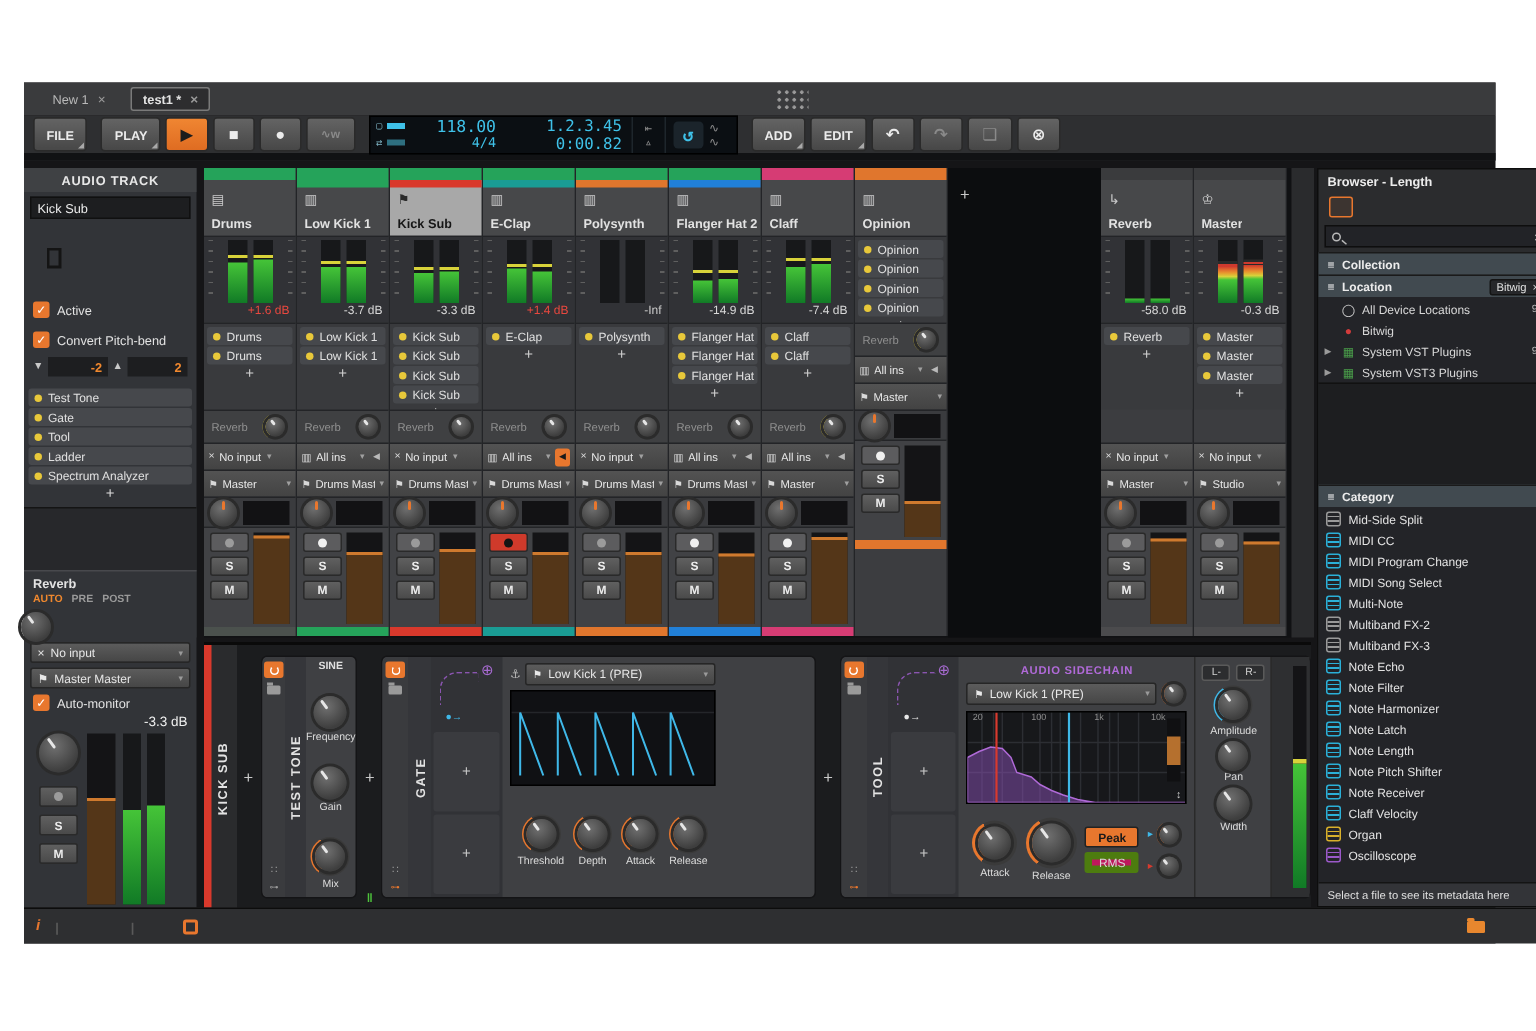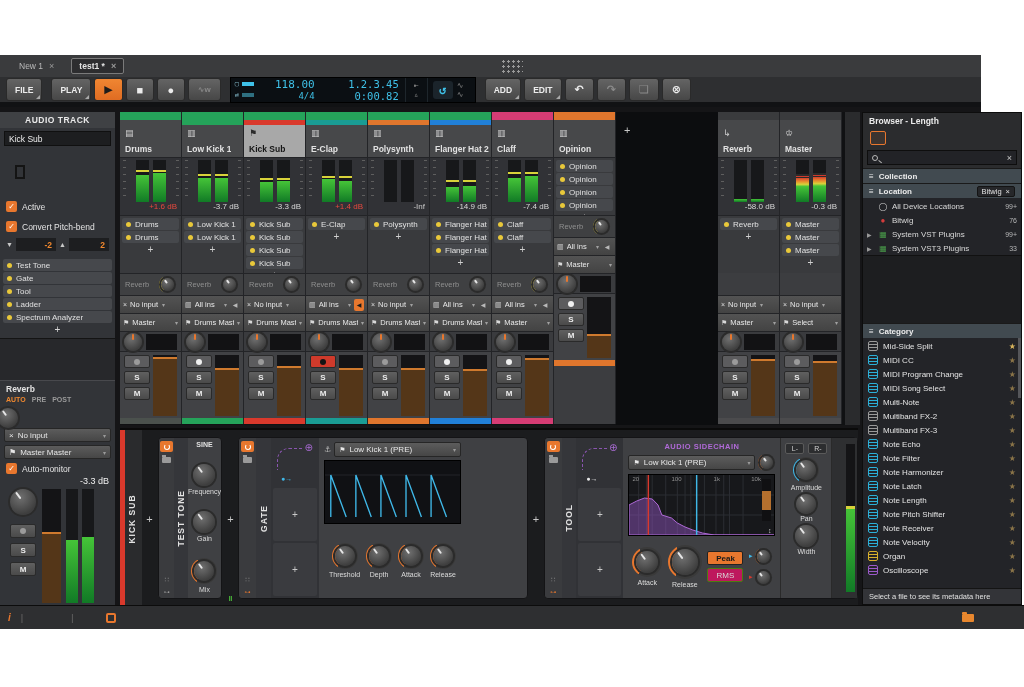--- a/index.html
+++ b/index.html
@@ -1,18 +1,18 @@
 <!DOCTYPE html>
 <html><head>
 <meta charset="utf-8">
 <style>
 *{box-sizing:border-box;margin:0;padding:0}
 body{margin:0;width:1024px;height:687px;position:relative;background:#fff;overflow:hidden;
      font-family:"Liberation Sans","DejaVu Sans",sans-serif}
-.app{position:absolute;left:0;top:55px;width:981px;height:574px;background:#151517;color:#c9c9c9;font-size:9px}
+.app{position:absolute;left:16px;top:55px;width:981px;height:574px;background:#151517;color:#c9c9c9;font-size:9px}
 
 
 .titlebar{position:absolute;left:0;top:0;width:100%;height:22px;background:#3a3b3d;display:flex;align-items:center;padding-left:12px;gap:10px}
 .wtab{display:flex;align-items:center;gap:6px;color:#b9b9b9;font-size:8.5px;padding:2px 7px}
 .wtab:nth-child(2){border:1px solid #7a7a7a;border-radius:2px;background:#2d2d2f;color:#e3e3e3;font-weight:bold}
 .tabclose{font-size:9px;color:#9a9a9a}
 .logo{position:absolute;left:501px;top:4px;width:22px;height:14px;background:radial-gradient(#9a9a9a 1.1px,transparent 1.3px);background-size:5px 5px}
 .wctrls{position:absolute;right:8px;top:0;height:22px;display:flex;align-items:center;gap:10px;color:#b3b3b3;font-size:8px}
 
 
@@ -168,21 +168,21 @@
 .scbar{position:absolute;bottom:3px;width:7px;background:linear-gradient(to top,#117a26,#45c438)}
 .scthin{position:absolute;width:4px;background:#3f8fd8;border-radius:2px}
 .scred{position:absolute;left:0;top:8px;width:10px;height:2px;background:#d83a2e}
 .tttitle{color:#b06ad8;font-weight:bold;font-size:7.5px;text-align:center;letter-spacing:.5px}
 .specwrap{height:62px;background:#17181b;border:1px solid #000;position:relative}
 .flabel{position:absolute;top:1px;color:#8f8f8f;font-size:6px}
 .specmeter{position:absolute;right:3px;top:4px;bottom:14px;width:9px;background:#101012}
 .specfill{position:absolute;left:0;right:0;top:28%;height:46%;background:#b5702e}
 .updown{position:absolute;right:3px;bottom:1px;color:#c9c9c9;font-size:7px}
 .pk-btn{width:36px;height:14px;background:#e8772e;border:1px solid #222;border-radius:2px;color:#1a1a1a;font-weight:bold;font-size:8px;display:flex;align-items:center;justify-content:center}
-.rms-btn{width:36px;height:14px;background:#be185d;border:1px solid #4d7c0f;border-radius:2px;color:#d8d8d8;font-size:8px;display:flex;align-items:center;justify-content:center;margin-top:3px}
+.rms-btn{width:36px;height:14px;background:#be185d;border:5px solid #4d7c0f;border-radius:2px;color:#d8d8d8;font-size:8px;display:flex;align-items:center;justify-content:center;margin-top:3px}
 .minik{display:flex;align-items:center;gap:2px}
 .minik .mk{font-size:7px}
 .outcol{width:52px;border-left:1px solid #2a2a2a;display:flex;flex-direction:column;align-items:center;padding:5px 0 3px;gap:3px}
 .lrrow{display:flex;gap:4px}
 .lrbtn{width:19px;height:11px;background:#2c2d2f;border:1px solid #5a5a5a;border-radius:2px;color:#d0d0d0;font-size:7px;display:flex;align-items:center;justify-content:center}
 .outcol .kunit{gap:1px}
 .tmeter{width:26px;border-left:1px solid #2a2a2a;background:#2e2f31;display:flex;padding:6px 2px;gap:2px}
 .tscale{width:10px;display:flex;flex-direction:column;justify-content:space-between;align-items:flex-end;color:#b9b9b9;font-size:6px;padding:8px 1px 4px 0}
 .tbar{flex:1;background:#141416;position:relative}
 .tfill{position:absolute;bottom:0;left:0;right:0;height:58%;background:linear-gradient(to top,#117a26,#45c438);border-top:3px solid #d8d23a}
@@ -1091,21 +1091,21 @@
             </span>
     </div>
     <div class="sio">
       <span class="ioglyph">×</span>
       <span class="iotext">No input</span>
       <span class="iocaret">▾</span>
       <span class="iospk" style="background: transparent; color: rgb(185, 185, 185); opacity: 0;">◀</span>
     </div>
     <div class="sio">
       <span class="ioglyph">⚑</span>
-      <span class="iotext">Select</span>
+      <span class="iotext">Studio</span>
       <span class="iocaret">▾</span>
     </div>
     <div class="span-row">
       <span class="knob k18 pan"></span>
       <div class="autbox"></div>
     </div>
     <div class="sfader">
       <div class="sbtns">
         <div class="sbtn" style="background: rgb(92, 92, 94);">
                 <span class="recdot" style="background: rgb(155, 155, 155);"></span>
@@ -1259,21 +1259,21 @@
     <span class="bdevname">Note Pitch Shifter</span>
     <span class="bstar" style="color: rgb(138, 116, 72);">★</span>
   </div>
         <div class="bdev">
     <span class="bdevicon" style="border-color: rgb(43, 176, 216); color: rgb(43, 176, 216);"></span>
     <span class="bdevname">Note Receiver</span>
     <span class="bstar" style="color: rgb(138, 116, 72);">★</span>
   </div>
         <div class="bdev">
     <span class="bdevicon" style="border-color: rgb(43, 176, 216); color: rgb(43, 176, 216);"></span>
-    <span class="bdevname">Note Velocity</span>
+    <span class="bdevname">Claff Velocity</span>
     <span class="bstar" style="color: rgb(138, 116, 72);">★</span>
   </div>
         <div class="bdev">
     <span class="bdevicon" style="border-color: rgb(216, 176, 43); color: rgb(216, 176, 43);"></span>
     <span class="bdevname">Organ</span>
     <span class="bstar" style="color: rgb(138, 116, 72);">★</span>
   </div>
         <div class="bdev">
     <span class="bdevicon" style="border-color: rgb(155, 89, 201); color: rgb(155, 89, 201);"></span>
     <span class="bdevname">Oscilloscope</span>

